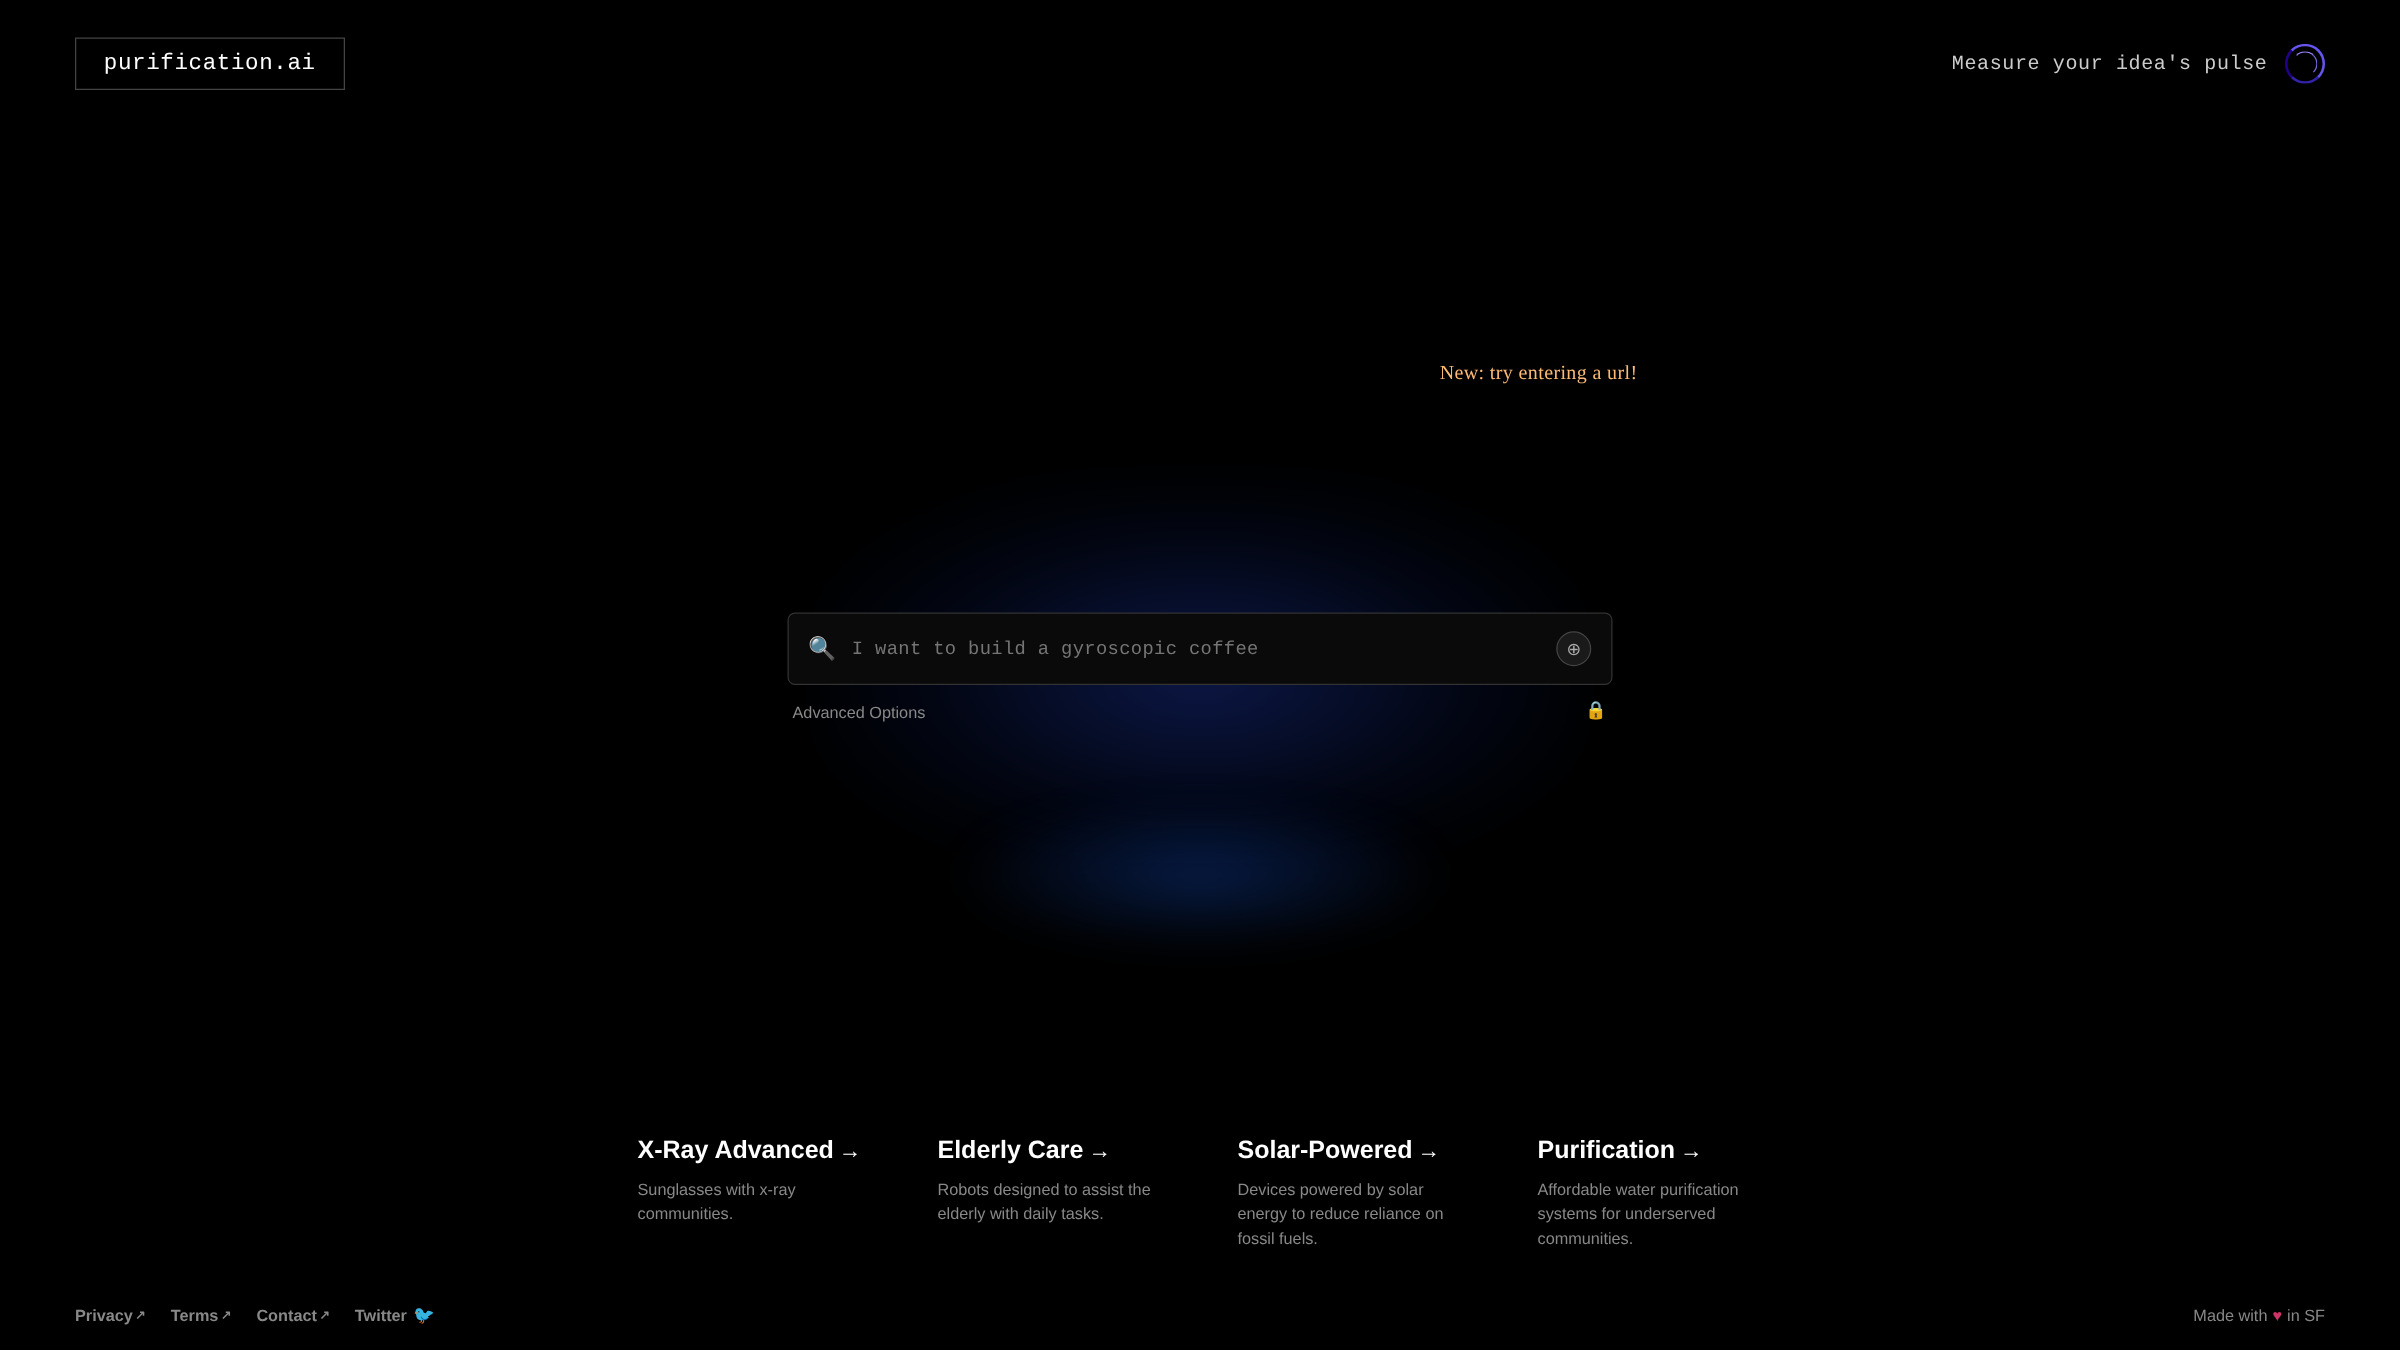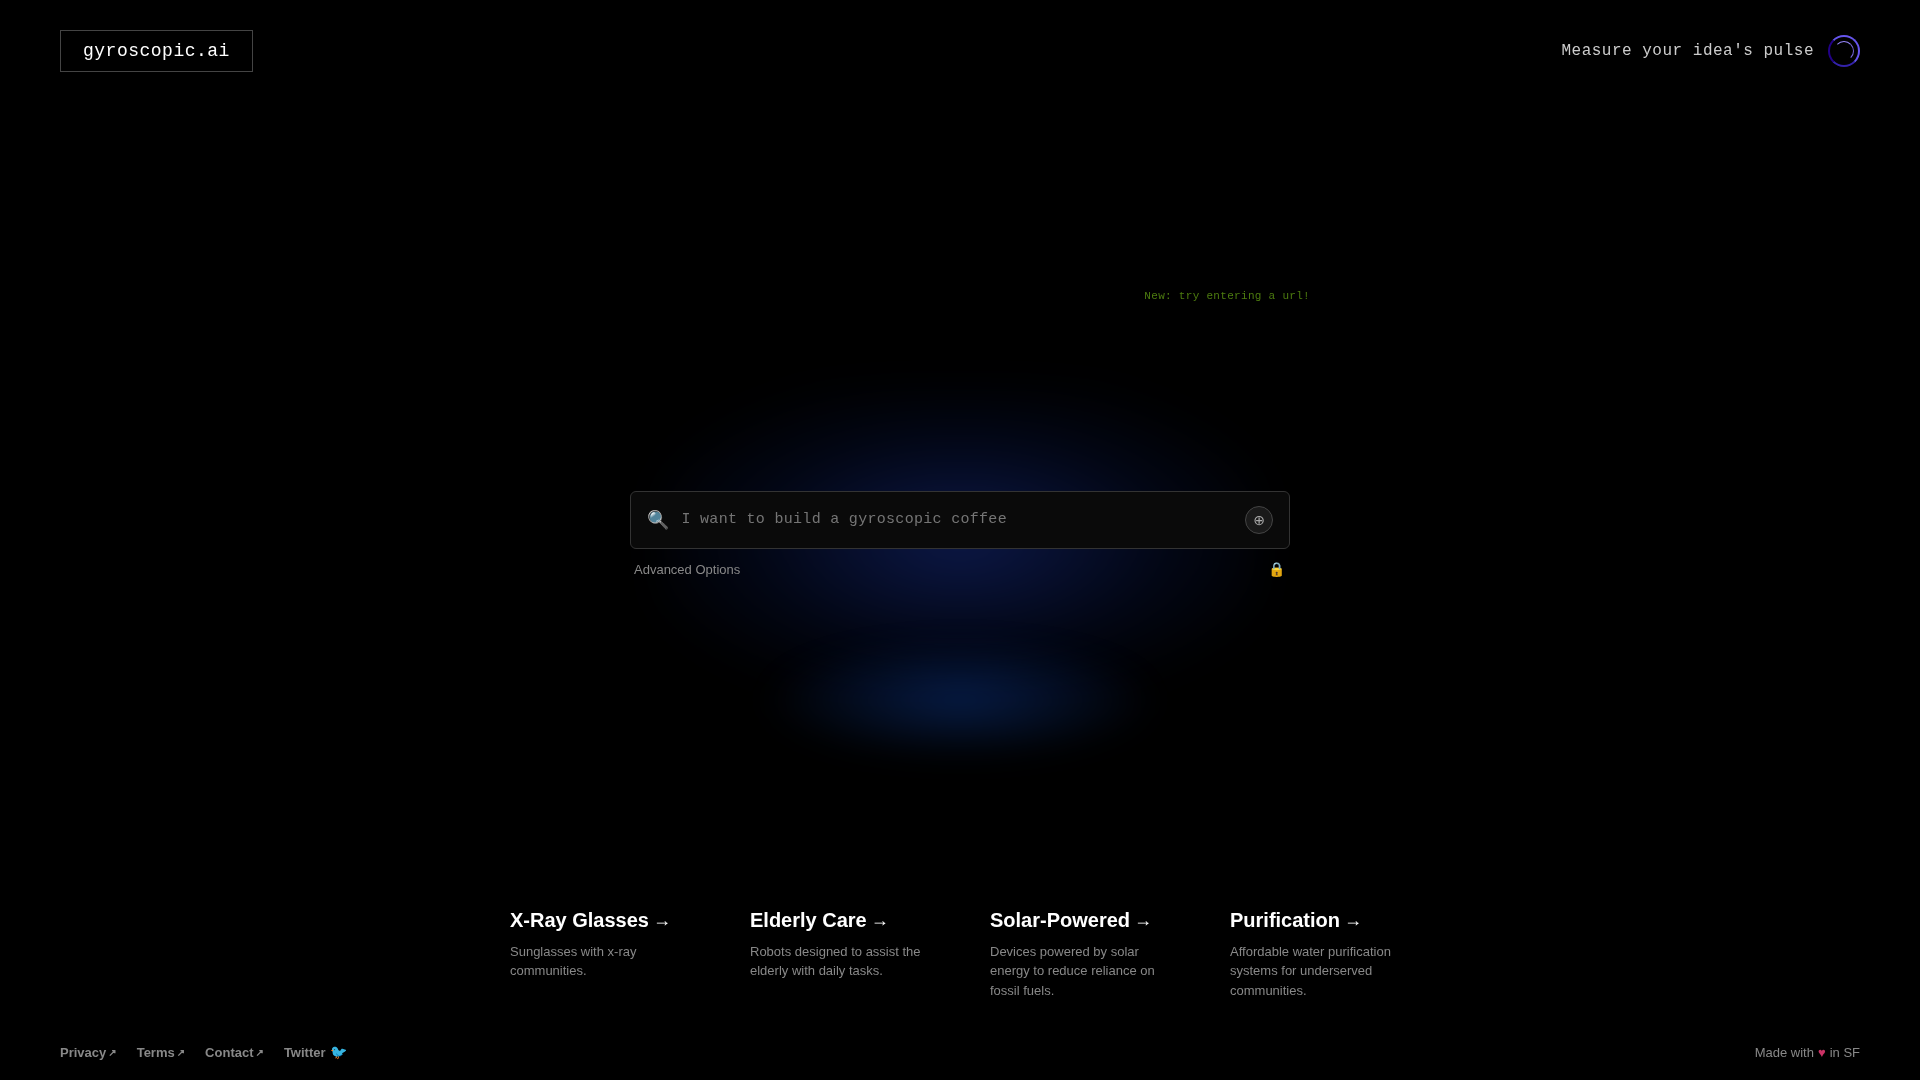--- a/index.html
+++ b/index.html
@@ -116,23 +116,23 @@
       background: radial-gradient(ellipse at center, rgba(20, 80, 200, 0.35) 0%, transparent 70%);
       pointer-events: none;
       filter: blur(15px);
     }
 
     
     .new-hint {
       position: absolute;
       top: -50px;
       right: 0px;
-      font-family: Liberation Mono, monospace;
-      font-size: 11px;
-      color: #4d7c0f;
+      font-family: Liberation Serif, serif;
+      font-size: 16px;
+      color: #fdba74;
       letter-spacing: 0.3px;
     }
 
     
     .search-container {
       position: relative;
       width: 660px;
       z-index: 10;
     }
 
@@ -289,21 +289,21 @@
     }
 
     .heart-icon {
       color: #cc3366;
     }
   </style>
 </head>
 <body>
 
 <header class="header">
-  <button class="logo-btn">gyroscopic.ai</button>
+  <button class="logo-btn">purification.ai</button>
   <div class="header-right">
     <span class="header-tagline">Measure your idea's pulse</span>
     <div class="spinner-icon">
       <div class="spinner-inner"></div>
     </div>
   </div>
 </header>
 
 <div class="glow-container">
   <div class="glow-bg"></div>
@@ -324,21 +324,21 @@
     <span class="advanced-label">Advanced Options</span>
     <span class="lock-icon">🔒</span>
   </div>
 
   <div class="glow-bottom"></div>
 </div>
 
 <div class="cards-section">
   <div class="card">
     <div class="card-title">
-      <span>X-Ray Glasses</span>
+      <span>X-Ray Advanced</span>
       <span class="card-arrow"> →</span>
     </div>
     <p class="card-desc">Sunglasses with x-ray communities.</p>
   </div>
 
   <div class="card">
     <div class="card-title">
       <span>Elderly Care</span>
       <span class="card-arrow"> →</span>
     </div>

